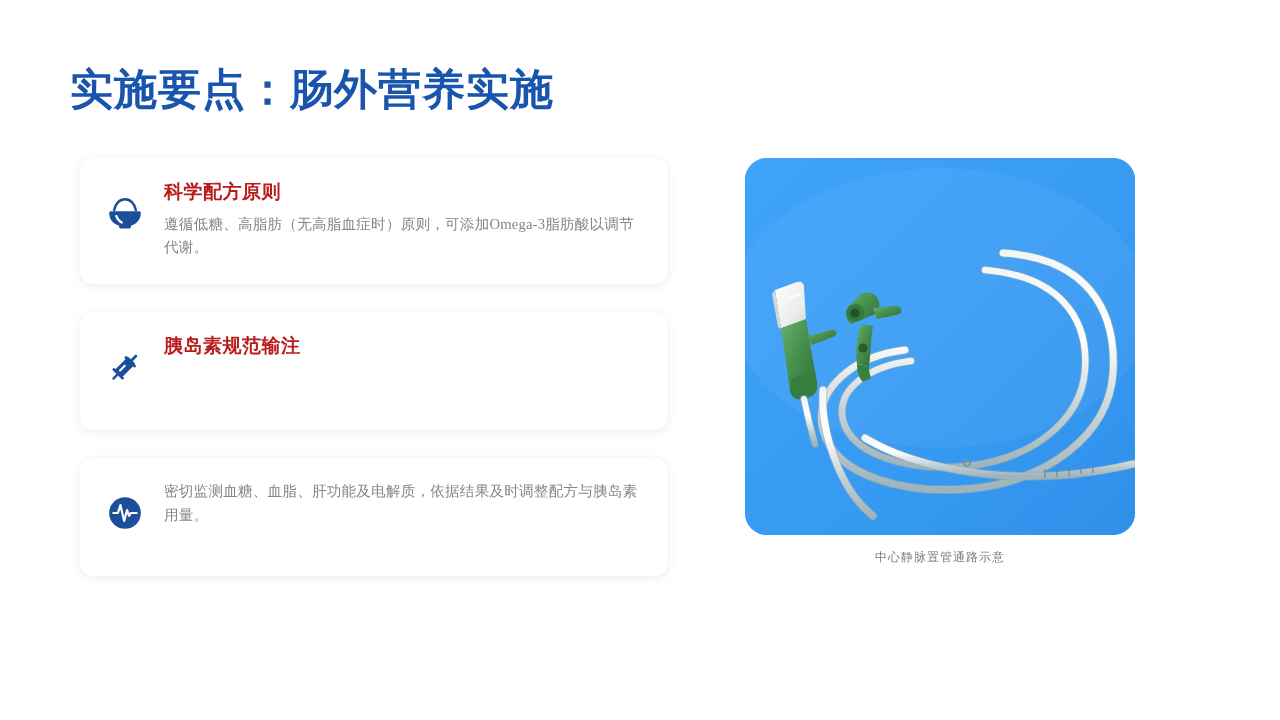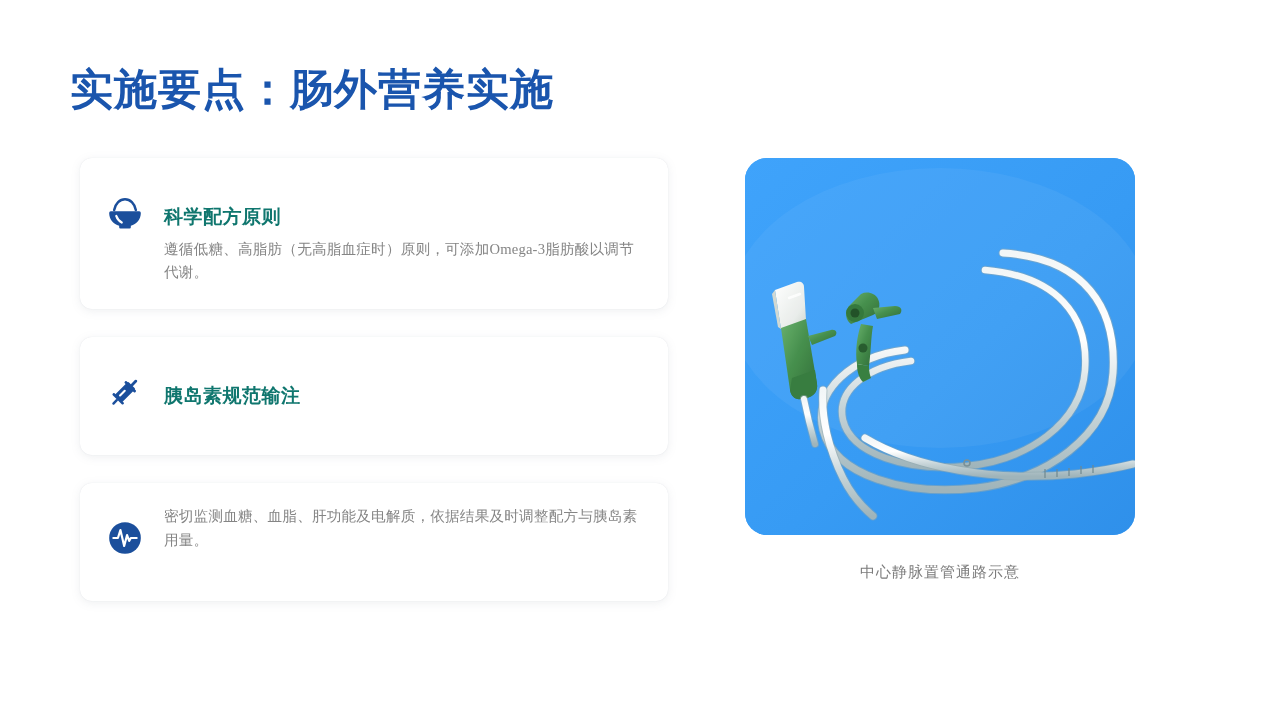--- a/index.html
+++ b/index.html
@@ -30,43 +30,43 @@
     margin-bottom:28px;
     min-height:118px;
   }
   .card-icon {
     position:absolute; left:22px; top:32px;
     width:46px; height:46px;
     display:flex; align-items:center; justify-content:center;
   }
   .card-title {
     font-size:19px; font-weight:bold;
-    color:#0f766e; letter-spacing:.5px;
-    margin-bottom:9px; line-height:1.25;margin-top:25px;
+    color:#b91c1c; letter-spacing:.5px;
+    margin-bottom:9px; line-height:1.25;
   }
   .card-body {
     font-size:14.6px; color:#858585;
     line-height:1.62; letter-spacing:.2px;
     max-width:505px;
     font-family:Liberation Serif, serif;
   }
 
   
   .figure { position:absolute; left:745px; top:158px; width:390px; }
   .photo {
     width:390px; height:377px;
     border-radius:22px;
     overflow:hidden;
     display:block;
     background:#3a9cf6;
   }
   .photo svg { display:block; width:100%; height:100%; }
   .caption {
-    margin-top:28px; text-align:center;
-    font-size:15px; color:#7b7b7b; letter-spacing:1px;
+    margin-top:14px; text-align:center;
+    font-size:12px; color:#7b7b7b; letter-spacing:1px;
   }
 </style>
 </head>
 <body>
 
 <div class="slide">
 
   <div class="title">实施要点：肠外营养实施</div>
 
   <div class="cards">

